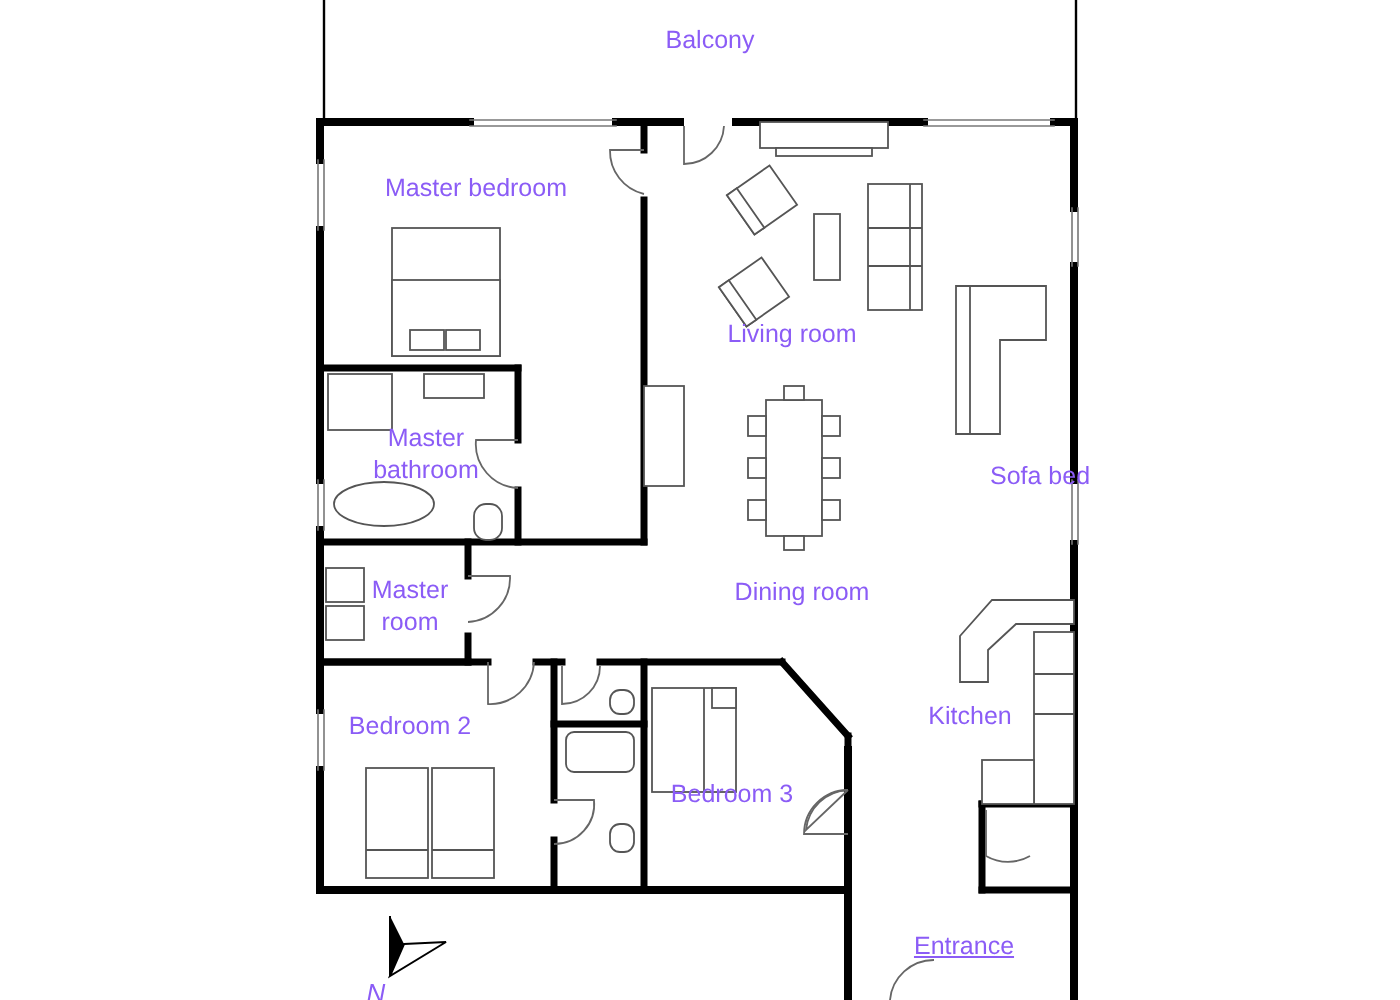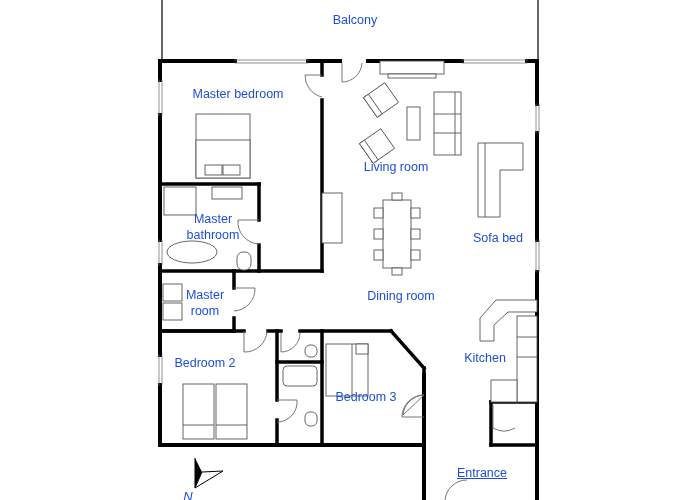--- a/index.html
+++ b/index.html
@@ -1,19 +1,19 @@
 <!DOCTYPE html>
 <html><head>
 <meta charset="utf-8">
 <style>
   html, body { margin:0; padding:0; background:#ffffff; }
   body { width:700px; height:500px; overflow:hidden; position:relative; font-family:"Liberation Sans", sans-serif; }
   #plan { position:absolute; left:0; top:0; }
   .room-label {
-    position:absolute; font-family:"Liberation Sans", sans-serif; font-size:12.5px; color:#1d4ed8;
+    position:absolute; font-family:"Liberation Sans", sans-serif; font-size:12.5px; color:#8b5cf6;
     text-align:center; line-height:16px; white-space:nowrap; transform:translateX(-50%);
   }
 </style>
 </head>
 <body>
 
 <svg id="plan" width="700" height="500" viewBox="0 0 700 500">
   <g fill="none" stroke="#000" stroke-linecap="square">
 
     <g>
@@ -183,21 +183,21 @@
   </g>
 </svg>
 
 <div class="room-label" style="left:355px; top:12px;">Balcony</div>
 <div class="room-label" style="left:238px; top:86px;">Master bedroom</div>
 <div class="room-label" style="left:396px; top:159px;text-align:right;">Living room</div>
 <div class="room-label" style="left:213px; top:211px;">
   <div>Master</div>
   <div>bathroom</div>
 </div>
-<div class="room-label" style="left:498px; top:230px;">Sofa bed</div>
+<div class="room-label" style="left:520px; top:230px;">Sofa bed</div>
 <div class="room-label" style="left:205px; top:287px;">
   <div>Master</div>
   <div>room</div>
 </div>
 <div class="room-label" style="left:401px; top:288px;">Dining room</div>
 <div class="room-label" style="left:205px; top:355px;">Bedroom 2</div>
 <div class="room-label" style="left:485px; top:350px;">Kitchen</div>
 <div class="room-label" style="left:366px; top:389px;">Bedroom 3</div>
 <div class="room-label" style="left:482px; top:465px;text-decoration:underline;">Entrance</div>
 <div class="room-label" style="left:188px; top:489px; font-style:italic; font-size:13px;">N</div>

